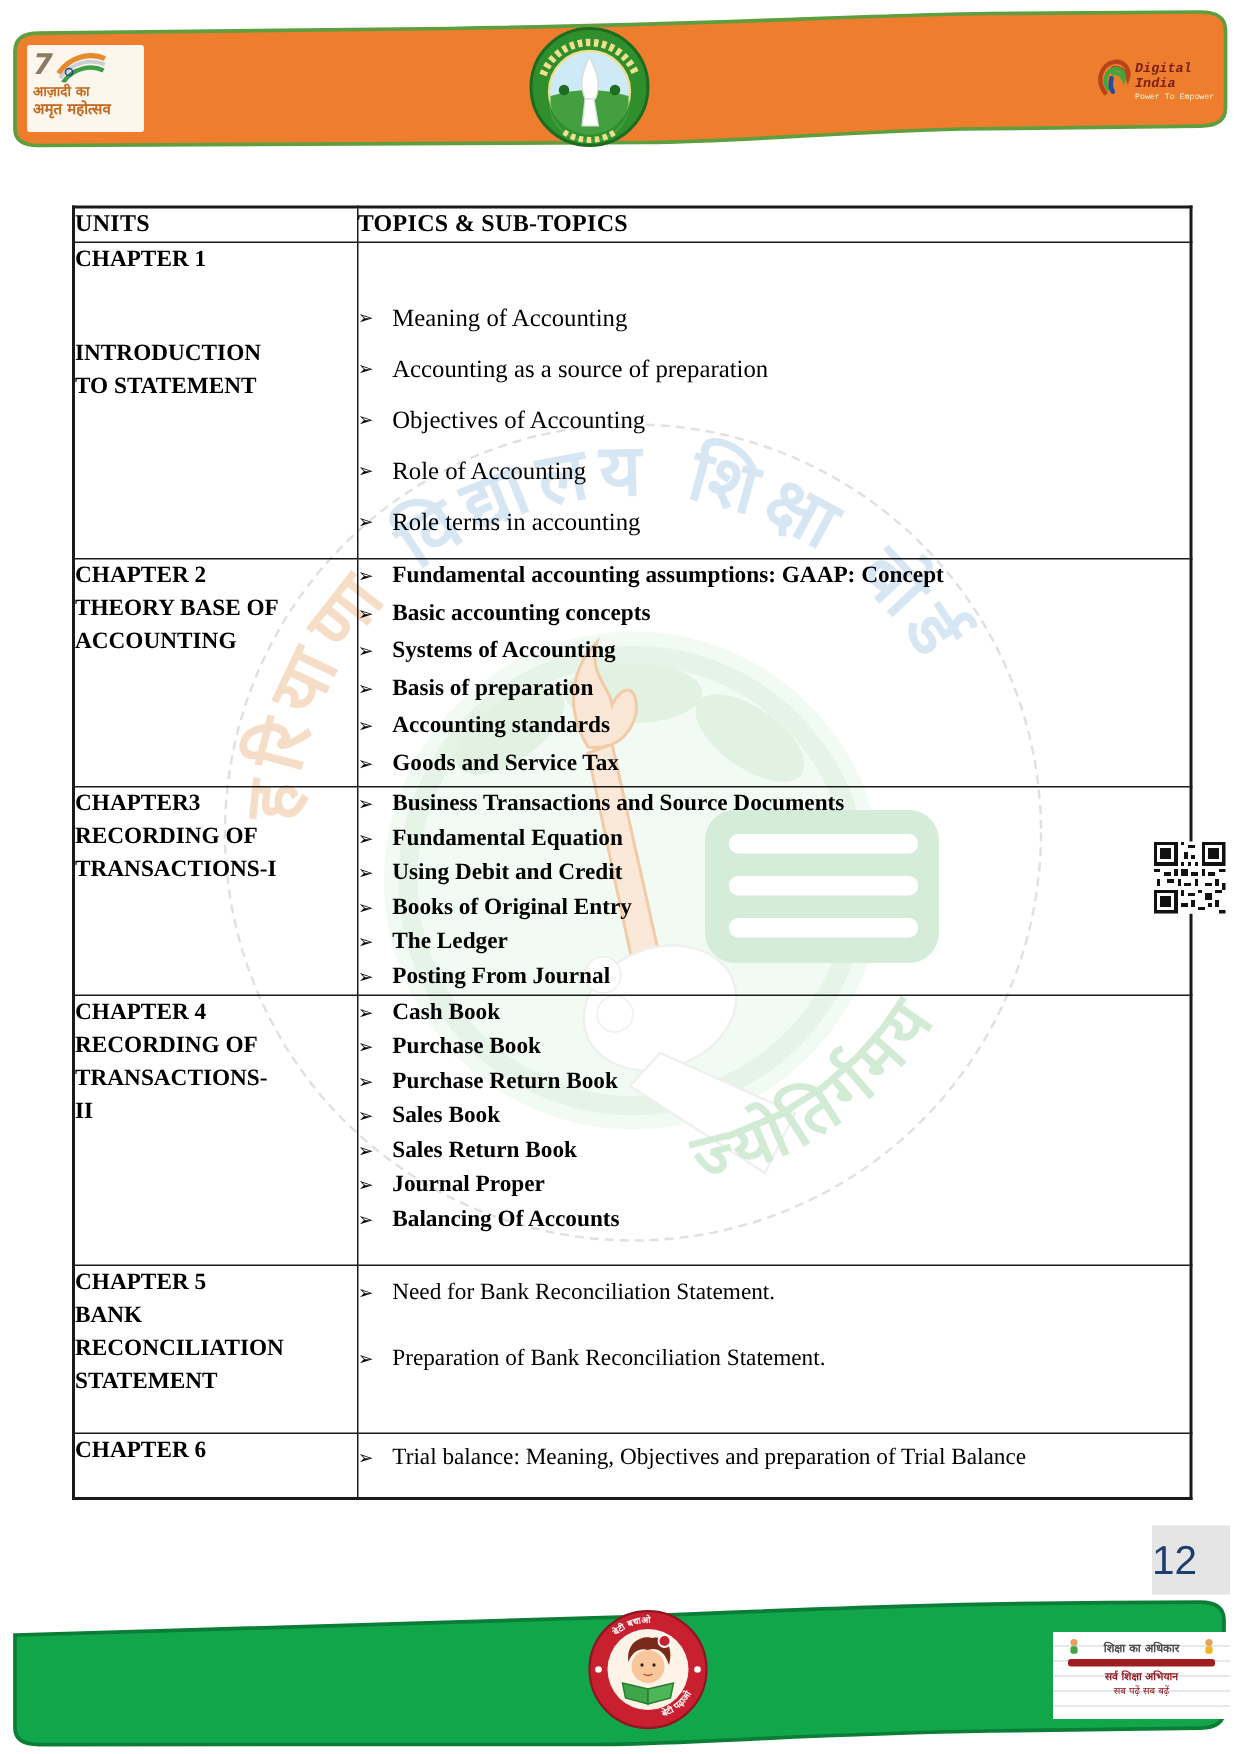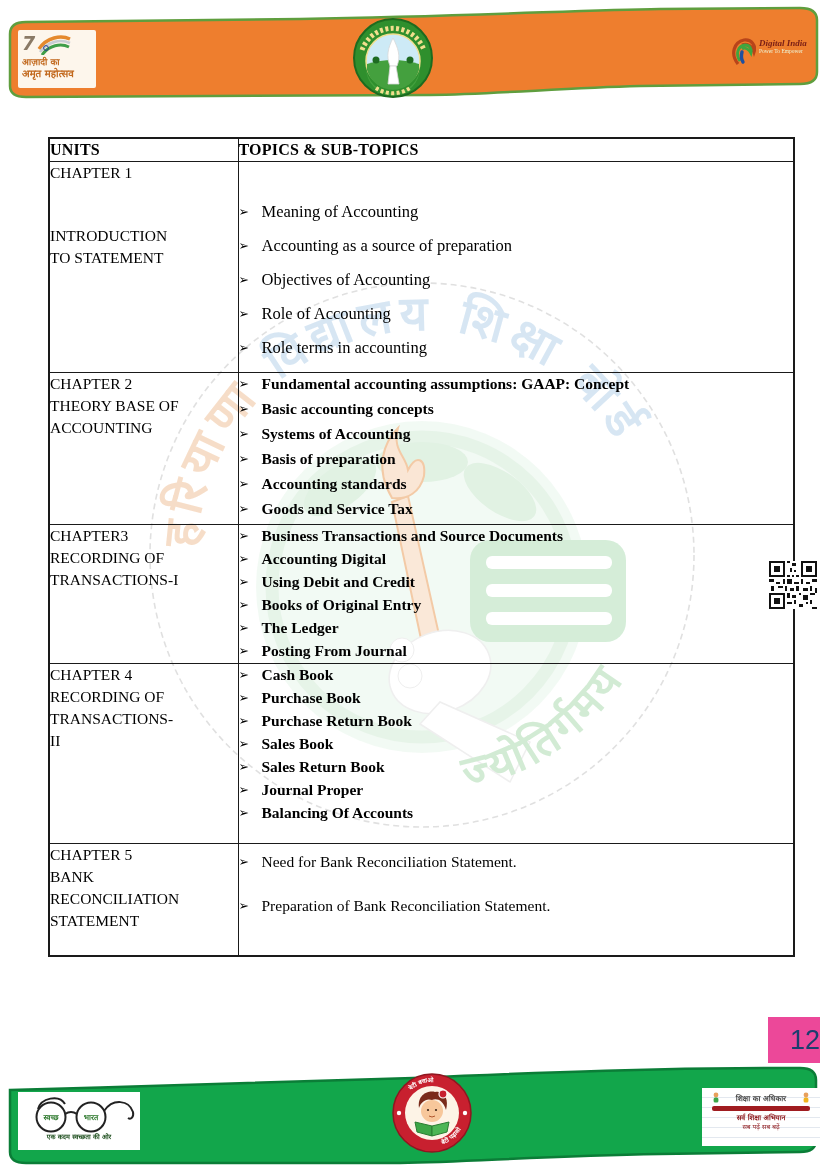--- a/index.html
+++ b/index.html
@@ -23,43 +23,43 @@
   .azadi-top{display:flex; align-items:flex-start; gap:2px; height:24px;}
   .azadi-75{font-size:19px; line-height:20px; color:#8a7a66; font-weight:bold; font-style:italic;}
   .azadi-line1{font-size:9px; color:#c2691e; font-weight:bold; line-height:11px;}
   .azadi-line2{font-size:10px; color:#c2691e; font-weight:bold; line-height:12px;}
 
   
   .hbse-logo{left:352px; top:8px; z-index:3;}
 
   
   .digital-india{
-    left:732px; top:38px; width:88px; z-index:3; display:flex; gap:3px; align-items:flex-start;
-    font-family:Liberation Serif, serif;
+    left:732px; top:38px; width:88px; z-index:3; display:flex; gap:3px; align-items:flex-end;
+    font-family:Liberation Mono, monospace;
   }
   .di-text .di-title{font-size:9px; font-weight:bold; font-style:italic; color:#7c2016; line-height:10px;}
   .di-text .di-tag{font-size:5.5px; color:#ecf6d8; line-height:7px;}
 
   
   .watermark{left:140px; top:272px; z-index:0; opacity:.55;}
 
   
   .doc-table{
     position:absolute; left:48px; top:137px; width:745px; z-index:1;
     border-collapse:collapse; table-layout:fixed; background:transparent;
   }
   .doc-table col.col-units{width:189px;}
   .doc-table col.col-topics{width:556px;}
   .doc-table th,.doc-table td{border:1.6px solid #1a1a1a; vertical-align:top; padding:0;}
   .doc-table{border:2px solid #1a1a1a;}
   .doc-table th{
     height:22px; text-align:left; vertical-align:middle;
     font-size:16px; font-weight:bold; letter-spacing:.2px;
   }
-  .unit-cell{padding:3px 4px 0 9px; font-weight:normal; font-size:15.5px; line-height:22px;}
+  .unit-cell{padding:3px 4px 0 9px; font-weight:bold; font-size:15.5px; line-height:22px;}
   .unit-gap{height:41px;}
   .topics-cell{padding:2px 6px 0 13px;}
   .topics-list{list-style:none; margin:0; padding:0;}
   .topics-list li{display:flex; gap:9px; font-size:15.5px; line-height:22px; margin:0 0 1px 0;}
   .bullet{flex:0 0 14px; font-size:12.5px; font-family:"DejaVu Sans", sans-serif;}
 
   tr.row-0{height:211px;} tr.row-1{height:152px;} tr.row-2{height:137px;}
   tr.row-3{height:180px;} tr.row-4{height:112px;} tr.row-5{height:43px;}
 
   tr.row-0 .topics-cell{padding-top:38px;}
@@ -69,22 +69,22 @@
   tr.row-2 li{margin-bottom:1px;}
   tr.row-3 li{margin-bottom:1px;}
   tr.row-4 .topics-cell{padding-top:7px;}
   tr.row-4 li{margin-bottom:22px;}
   tr.row-5 .topics-cell{padding-top:5px;}
   tr.row-5 li{padding-right:40px;}
 
   
   .qr{left:769px; top:561px; width:48px; height:48px; z-index:2; background:#ffffff;}
   .page-badge{
-    left:768px; top:1017px; width:52px; height:46px; background:#ec4899; z-index:2;
-    display:flex; align-items:center; justify-content:flex-end;
+    left:768px; top:1017px; width:52px; height:46px; background:#e5e5e5; z-index:2;
+    display:flex; align-items:center; justify-content:flex-start;
     font-family:"Liberation Sans", sans-serif; font-size:27px; color:#1c3e6e;
   }
 
   
   .swachh-box{
     left:18px; top:1092px; width:122px; height:58px; background:#ffffff; z-index:3;
     display:flex; flex-direction:column; align-items:center; justify-content:flex-start;
     font-family:"DejaVu Sans", sans-serif;
   }
   .swachh-tag{font-size:6.5px; font-weight:bold; color:#1c4d1c; margin-top:-2px;}
@@ -274,21 +274,21 @@
             <div class="unit-line">TRANSACTIONS-I</div>
           </td>
           <td class="topics-cell">
             <ul class="topics-list">
               <li>
                 <span class="bullet">➢</span>
                 <span>Business Transactions and Source Documents</span>
               </li>
               <li>
                 <span class="bullet">➢</span>
-                <span>Accounting Digital</span>
+                <span>Fundamental Equation</span>
               </li>
               <li>
                 <span class="bullet">➢</span>
                 <span>Using Debit and Credit</span>
               </li>
               <li>
                 <span class="bullet">➢</span>
                 <span>Books of Original Entry</span>
               </li>
               <li>
@@ -351,20 +351,33 @@
           </td>
           <td class="topics-cell">
             <ul class="topics-list">
               <li>
                 <span class="bullet">➢</span>
                 <span>Need for Bank Reconciliation Statement.</span>
               </li>
               <li>
                 <span class="bullet">➢</span>
                 <span>Preparation of Bank Reconciliation Statement.</span>
+              </li>
+            </ul>
+          </td>
+        </tr>
+        <tr class="row-5">
+          <td class="unit-cell">
+            <div class="unit-line">CHAPTER 6</div>
+          </td>
+          <td class="topics-cell">
+            <ul class="topics-list">
+              <li>
+                <span class="bullet">➢</span>
+                <span>Trial balance: Meaning, Objectives and preparation of Trial Balance</span>
               </li>
             </ul>
           </td>
         </tr>
       </tbody>
   </table>
 
   <svg class="abs qr" viewBox="0 0 21 21" shape-rendering="crispEdges">
     <rect width="21" height="21" fill="#ffffff"></rect>
     <g fill="#111111">
@@ -413,32 +426,20 @@
   </svg>
 
   <div class="abs page-badge">
     <span>12</span>
   </div>
 
   <svg id="ribbon-bottom" class="ribbon-svg" viewBox="0 0 827 114">
     <path d="M 10 35 C 150 31 300 27 413 23 C 550 17 660 13 800 13 Q 816 13 816 25 L 816 85 Q 816 97 800 97 L 660 99 C 540 101 470 107 400 108 L 26 108 Q 10 108 10 97 Z" fill="#12a64b" stroke="#0b7d37" stroke-width="2.5"></path>
   </svg>
 
-  <div class="abs swachh-box">
-    <svg width="116" height="42" viewBox="0 0 116 42">
-      <circle cx="30" cy="25" r="14.5" fill="none" stroke="#222222" stroke-width="2"></circle>
-      <circle cx="70" cy="25" r="14.5" fill="none" stroke="#222222" stroke-width="2"></circle>
-      <path d="M 44 22 Q 50 18 56 22" fill="none" stroke="#222222" stroke-width="2"></path>
-      <path d="M 17 17 C 20 6 38 2 44 12" fill="none" stroke="#222222" stroke-width="2"></path>
-      <path d="M 83 19 C 92 6 108 8 112 20 C 113 25 110 28 107 26" fill="none" stroke="#222222" stroke-width="2"></path>
-      <text x="30" y="28" text-anchor="middle" font-size="7.5" fill="#2f7a2f" font-weight="bold">स्वच्छ</text>
-      <text x="70" y="28" text-anchor="middle" font-size="7.5" fill="#2f7a2f" font-weight="bold">भारत</text>
-    </svg>
-    <div class="swachh-tag">एक कदम स्वच्छता की ओर</div>
-  </div>
 
   <svg class="abs beti-logo" width="82" height="86" viewBox="0 0 82 86">
     <defs>
       <path id="beti-arc-top" d="M 41 43 m -31 0 a 31 31 0 1 1 62 0"></path>
       <path id="beti-arc-bot" d="M 41 43 m -33 0 a 33 33 0 1 0 66 0"></path>
     </defs>
     <circle cx="41" cy="43" r="39" fill="#c8202f" stroke="#8f1620" stroke-width="1.5"></circle>
     <circle cx="41" cy="43" r="27" fill="#fdf3e6"></circle>
     <circle cx="8" cy="43" r="2.2" fill="#ffffff"></circle>
     <circle cx="74" cy="43" r="2.2" fill="#ffffff"></circle>

